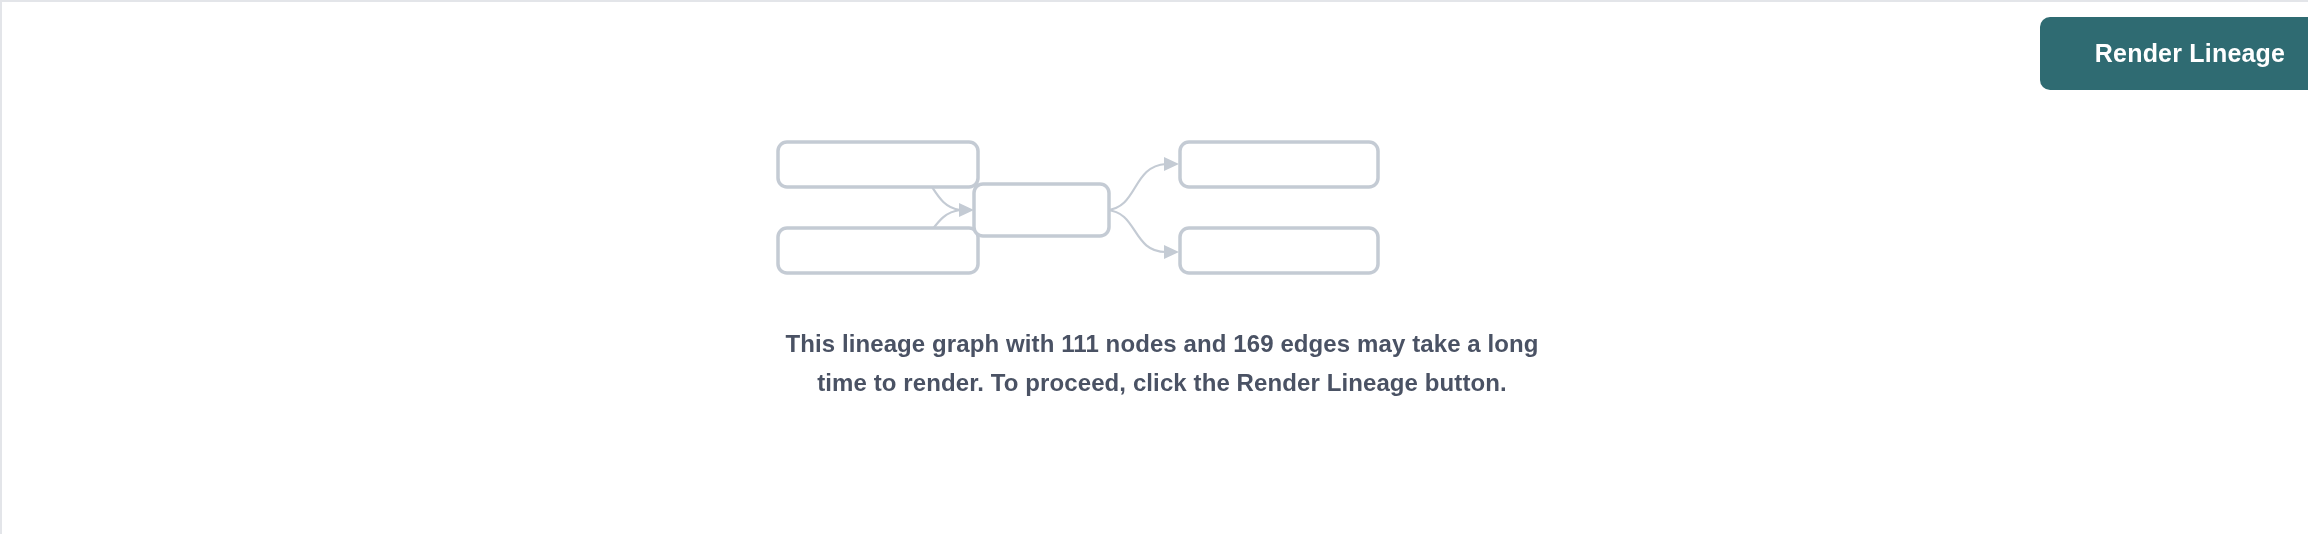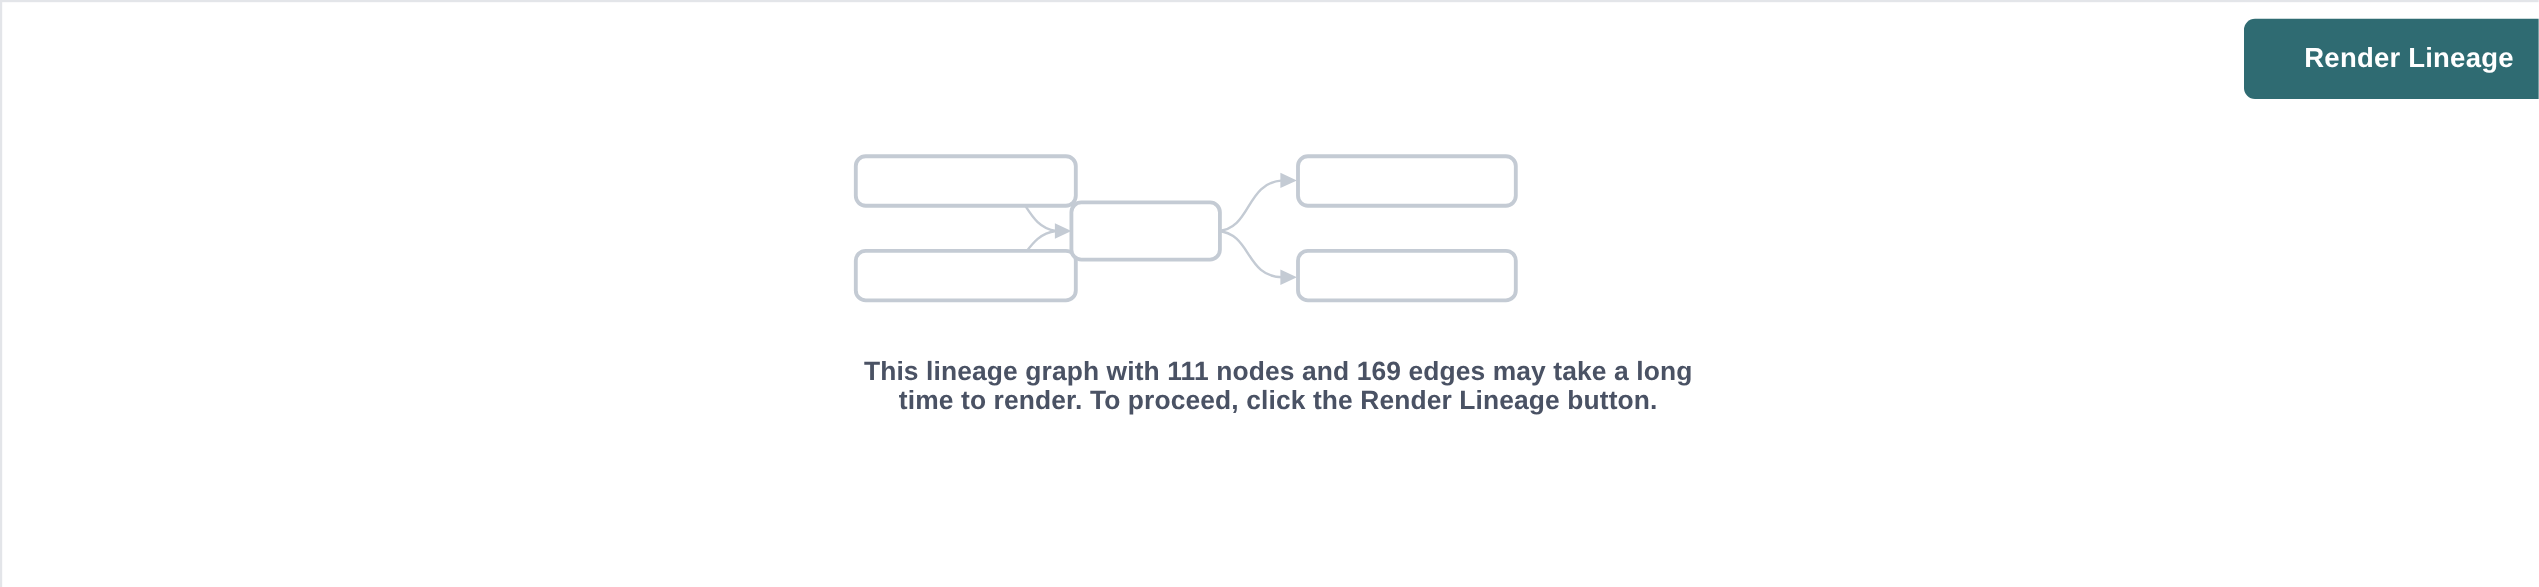--- a/index.html
+++ b/index.html
@@ -79,21 +79,21 @@
   .message {
     position: absolute;
     left: 760px;
     top: 322px;
     width: 800px;
     text-align: center;
     color: #4a5264;
     font-family: "Liberation Sans", sans-serif;
     font-size: 24px;
     font-weight: bold;
-    line-height: 27px;
+    line-height: 39px;
     letter-spacing: 0.1px;
   }
 </style>
 </head>
 <body>
 
 <div class="screen">
 
   <button class="render-btn">
     <span>Render Lineage</span>

